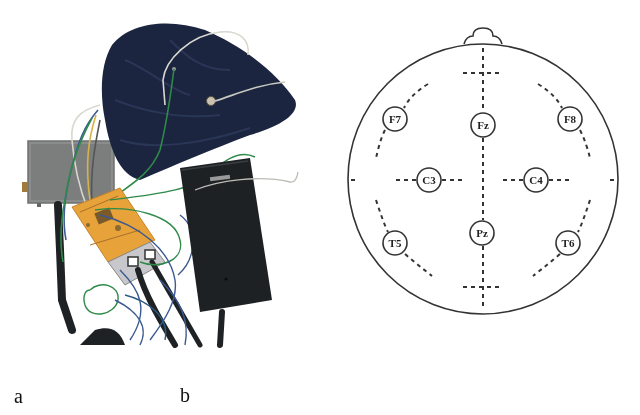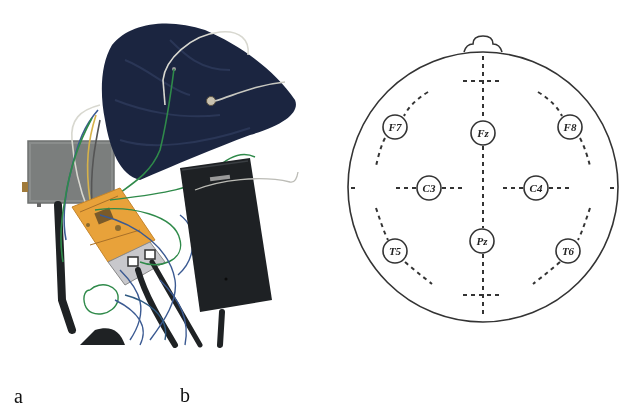--- a/index.html
+++ b/index.html
@@ -20,22 +20,22 @@
       left: 0; top: 0;
       width: 640px; height: 415px;
     }
     .photo-panel {
       position: absolute;
       left: 0; top: 14px;
       width: 300px; height: 334px;
     }
     .head-panel {
       position: absolute;
-      left: 340px; top: 28px;
-      width: 290px; height: 305px; font-style: italic;
+      left: 340px; top: 20px;
+      width: 290px; height: 305px;
     }
     .panel-label {
       position: absolute;
       font-size: 20px;
       line-height: 20px;
       color: #111111;
     }
     .panel-label.a { left: 14px; top: 386px; }
     .panel-label.b { left: 180px; top: 385px; }
     .electrode-text {

